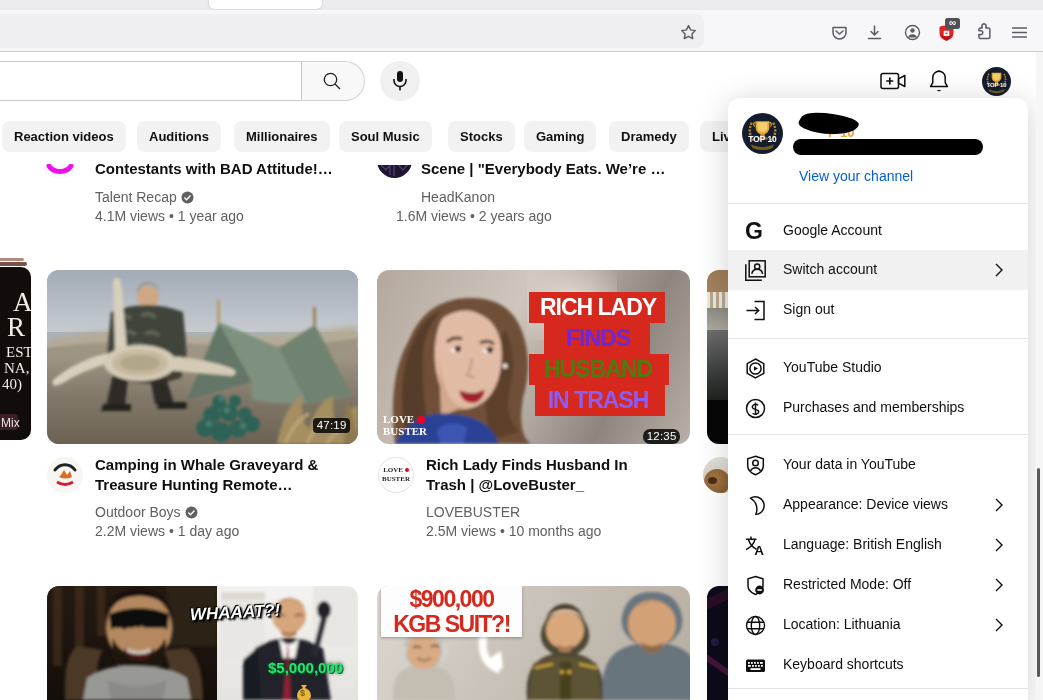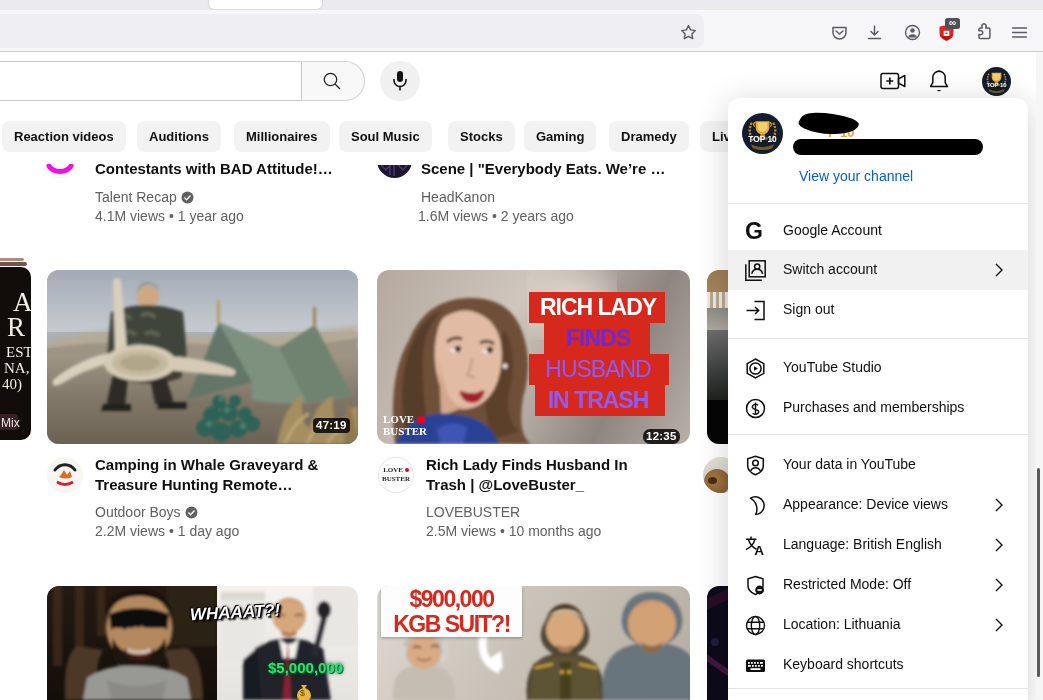--- a/index.html
+++ b/index.html
@@ -15,21 +15,21 @@
   #masthead{left:0;top:52px;width:1043px;height:57px;background:#fff;}
   #searchbox{left:-60px;top:9px;width:361px;height:38px;border:1px solid #c8c8c8;border-right:none;background:#fff;}
   #searchbtn{left:301px;top:9px;width:64px;height:40px;background:#f8f8f8;border:1px solid #d3d3d3;border-left:1px solid #c8c8c8;border-radius:0 20px 20px 0;box-sizing:border-box;}
   #micbtn{left:380px;top:9px;width:40px;height:40px;border-radius:50%;background:#f0f0f0;}
   
   .chip{top:121px;height:31px;line-height:31px;background:#f2f2f2;border-radius:8px;padding:0 12px;font-size:13px;font-weight:bold;color:#0f0f0f;white-space:nowrap;}
   
   .vtitle{font-size:15px;font-weight:bold;color:#0f0f0f;line-height:20px;}
   .vmeta{font-size:14px;color:#606060;line-height:16px;}
   .badge{display:inline-block;vertical-align:-2px;margin-left:4px;}
-  .dur{position:absolute;background:rgba(0,0,0,.82);color:#fff;font-size:11.5px;font-weight:bold;padding:1px 3.5px;border-radius:4px;letter-spacing:.2px;line-height:13.5px;}
+  .dur{position:absolute;background:rgba(0,0,0,.82);color:#fff;font-size:11.5px;font-weight:normal;padding:1px 3.5px;border-radius:4px;letter-spacing:.2px;line-height:13.5px;}
   .thumb{position:absolute;border-radius:12px;overflow:hidden;}
   
   #panel{left:728px;top:98px;width:300px;height:612px;background:#fff;border-radius:12px 12px 0 0;box-shadow:0 4px 32px rgba(0,0,0,.18);}
   .mi{position:absolute;left:0;width:300px;height:40px;}
   .mi .ic{position:absolute;left:17px;top:10px;width:21px;height:21px;}
   .mi .lbl{position:absolute;left:55px;top:11px;font-size:14px;color:#0f0f0f;}
   .mi .chev{position:absolute;right:25px;top:13px;}
   .div{position:absolute;left:0;width:300px;height:1px;background:#e5e5e5;}
 </style>
 </head>
@@ -130,21 +130,21 @@
     </svg>
 </div>
 <div class="abs vtitle" style="left:95px;top:159px;">Contestants with BAD Attitude!…</div>
 <div class="abs vmeta" style="left:95px;top:189px;">Talent Recap<svg class="badge" width="13" height="13" viewBox="0 0 13 13">
       <circle cx="6.5" cy="6.5" r="6" fill="#606060"></circle>
       <path d="M3.4 6.6 l2.1 2.1 4-4.2" stroke="#fff" stroke-width="1.4" fill="none"></path>
     </svg></div>
 <div class="abs vmeta" style="left:95px;top:208px;">4.1M views • 1 year ago</div>
 <div class="abs vtitle" style="left:421px;top:159px;">Scene | "Everybody Eats. We’re …</div>
 <div class="abs vmeta" style="left:421px;top:189px;">HeadKanon</div>
-<div class="abs vmeta" style="left:418px;top:208px;">1.6M views • 2 years ago</div>
+<div class="abs vmeta" style="left:396px;top:208px;">1.6M views • 2 years ago</div>
 
 <div class="abs" style="left:0;top:258px;width:24px;height:3px;background:#b08a7e;border-radius:0 2px 2px 0;"></div>
 <div class="abs" style="left:0;top:262px;width:27px;height:4px;background:#7a5148;border-radius:0 2px 2px 0;"></div>
 <div class="abs" style="left:0;top:267px;width:31px;height:173px;background:#120c0a;border-radius:0 10px 10px 0;overflow:hidden;font-family:'Liberation Serif',serif;color:#f3eee6;">
   <div class="abs" style="left:13px;top:20px;font-size:27px;">A</div>
   <div class="abs" style="left:7px;top:45px;font-size:27px;">R</div>
   <div class="abs" style="left:6px;top:77px;font-size:15px;">EST</div>
   <div class="abs" style="left:4px;top:93px;font-size:15px;">NA,</div>
   <div class="abs" style="left:2px;top:109px;font-size:15px;">40)</div>
   <div class="abs" style="left:-6px;top:147px;width:24px;height:16px;background:#3a2024;border-radius:4px;"></div>
@@ -252,21 +252,21 @@
     <circle cx="128" cy="96" r="2.5" fill="#e8e4de"></circle>
     </g>
   </svg>
 
   <div class="abs" style="left:152px;top:22px;width:136px;height:31px;background:#d6281c;"></div>
   <div class="abs" style="left:167px;top:53px;width:106px;height:31px;background:#d6281c;"></div>
   <div class="abs" style="left:152px;top:84px;width:140px;height:31px;background:#d6281c;"></div>
   <div class="abs" style="left:158px;top:115px;width:130px;height:31px;background:#d6281c;"></div>
   <div class="abs" style="left:152px;top:22px;width:138px;text-align:center;color:#fff;font-weight:bold;font-size:23px;line-height:31px;letter-spacing:-1px;">RICH LADY</div>
   <div class="abs" style="left:152px;top:53px;width:138px;text-align:center;color:#6d28d9;font-weight:bold;font-size:23px;line-height:31px;letter-spacing:-1px;">FINDS</div>
-  <div class="abs" style="left:152px;top:84px;width:138px;text-align:center;color:#8b5cf6;font-weight:normal;font-size:23px;line-height:31px;letter-spacing:-1px;">HUSBAND</div>
+  <div class="abs" style="left:152px;top:84px;width:138px;text-align:center;color:#4d7c0f;font-weight:bold;font-size:23px;line-height:31px;letter-spacing:-1px;">HUSBAND</div>
   <div class="abs" style="left:152px;top:115px;width:138px;text-align:center;color:#8b5cf6;font-weight:bold;font-size:23px;line-height:31px;letter-spacing:-1px;">IN TRASH</div>
 
   <div class="abs" style="left:6px;top:143px;color:#fff;font-weight:bold;font-size:11px;line-height:12px;font-family:'Liberation Serif',serif;">LOVE <span style="display:inline-block;width:8px;height:8px;border-radius:50%;background:#e02;vertical-align:-1px;"></span><br>BUSTER</div>
   <div class="dur" style="right:10px;bottom:0;border-radius:7px;">12:35</div>
 </div>
 
 <div class="abs" style="left:707px;top:270px;width:21px;height:174px;border-radius:12px 0 0 12px;overflow:hidden;">
   <div class="abs" style="left:0;top:0;width:21px;height:60px;background:linear-gradient(180deg,#9c7c55,#b49273);"></div>
   <div class="abs" style="left:0;top:22px;width:21px;height:16px;background:repeating-linear-gradient(90deg,#ece8e2 0 3px,#b8a88e 3px 6px);"></div>
   <div class="abs" style="left:0;top:38px;width:21px;height:22px;background:linear-gradient(180deg,#8d8d85,#b0aaa0);"></div>

